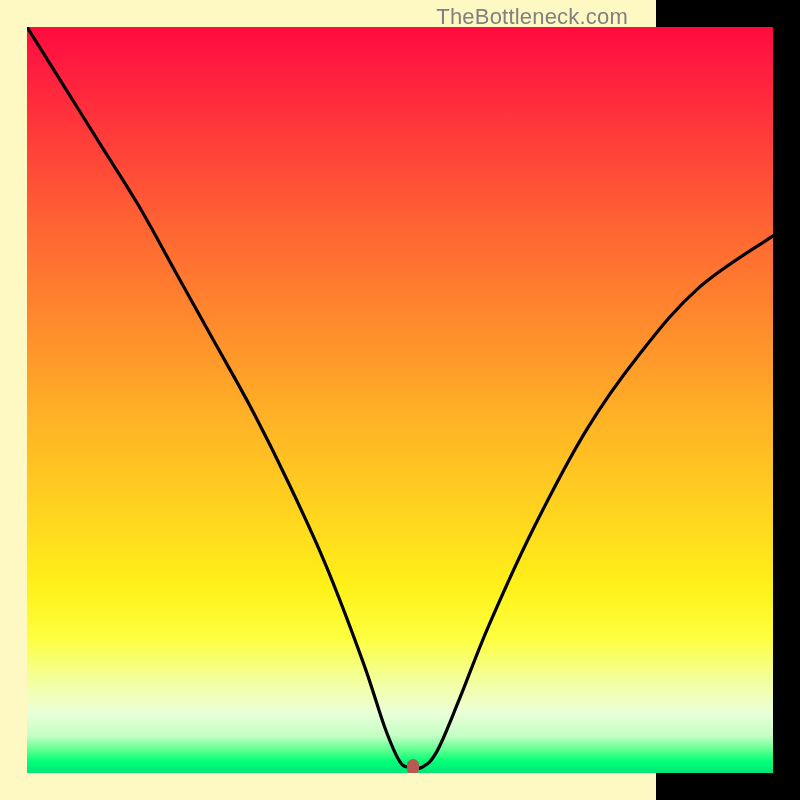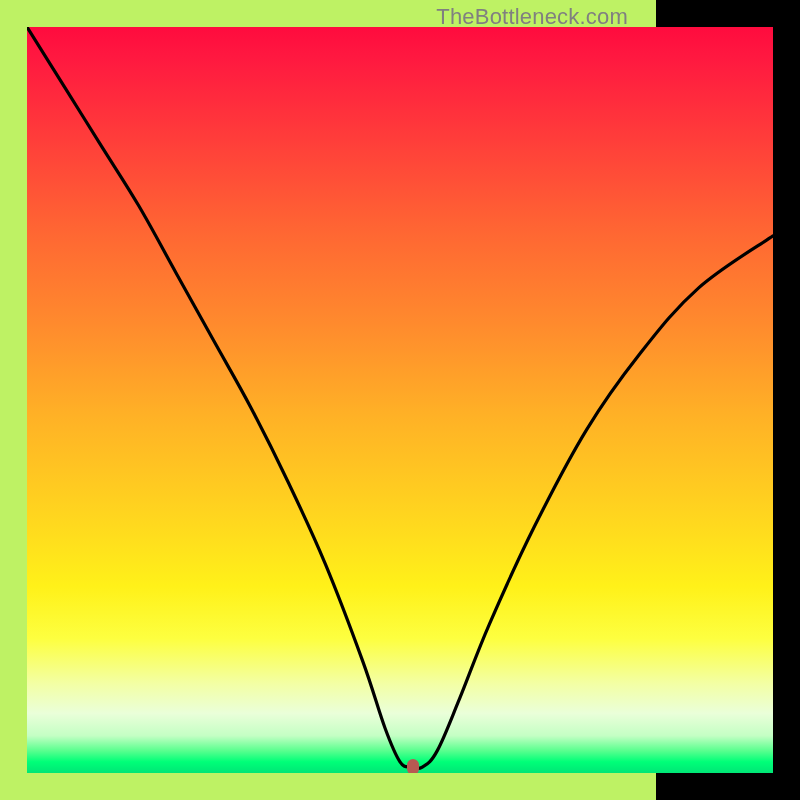--- a/index.html
+++ b/index.html
@@ -10,21 +10,21 @@
     background: #000;
     font-family: Arial, Helvetica, sans-serif;
     overflow: hidden;
   }
   .frame {
     position: absolute;
     top: 0;
     left: 0;
     width: 656px;
     height: 800px;
-    background: #bef264;
+    background: #fef9c3;
   }
   .plot-area {
     position: absolute;
     top: 27px;
     left: 27px;
     width: 746px;
     height: 746px;
     overflow: hidden;
   }
   .gradient {

